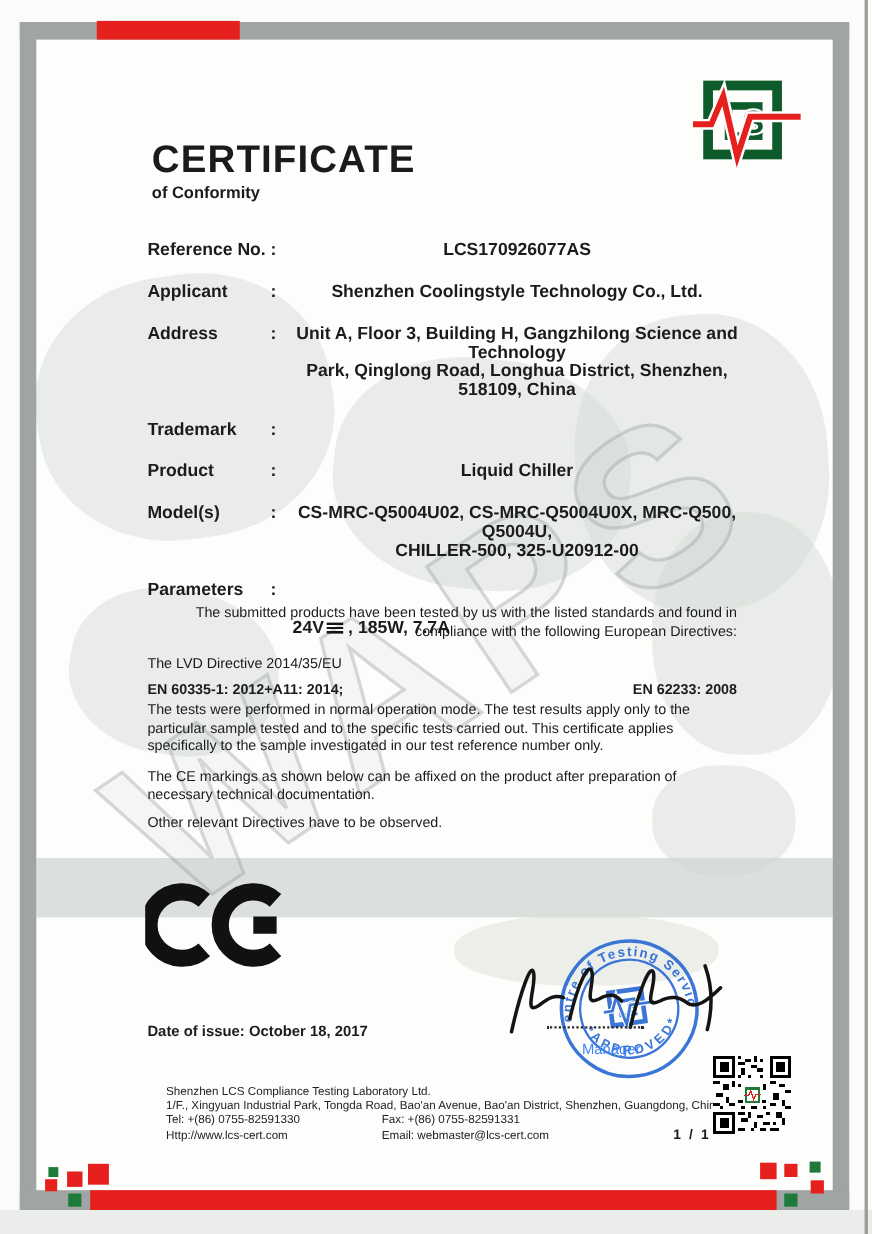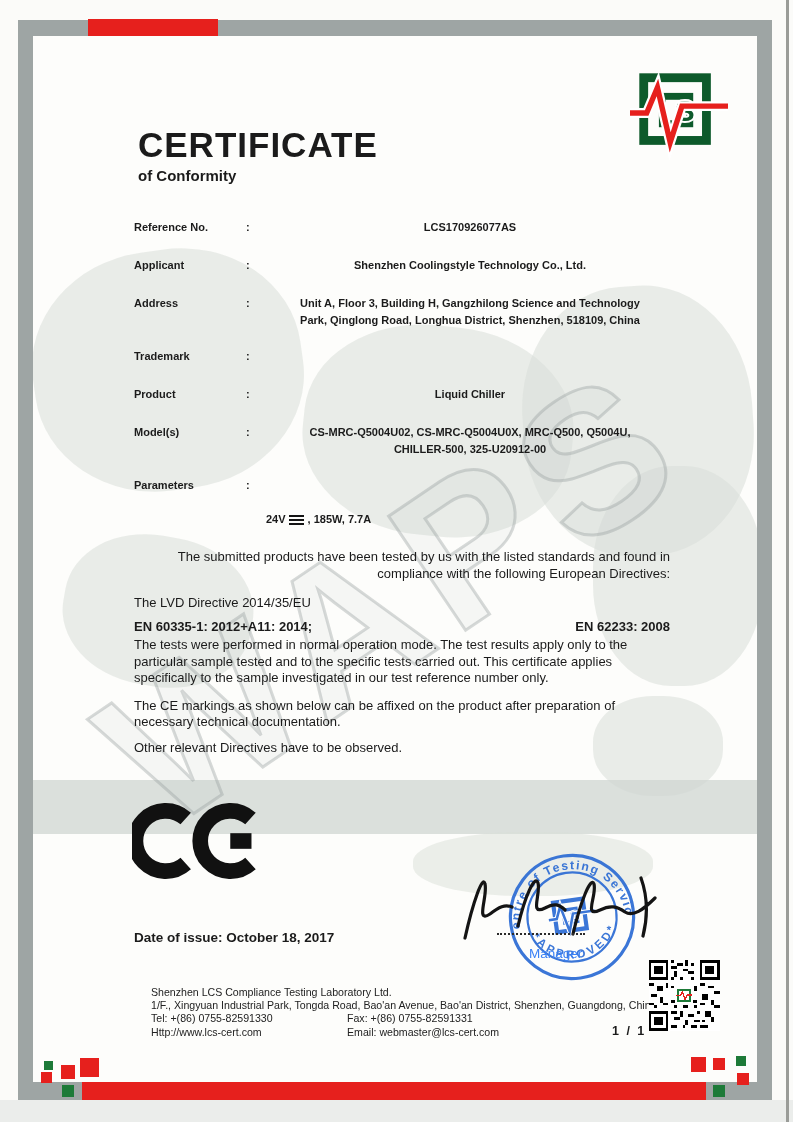--- a/index.html
+++ b/index.html
@@ -31,21 +31,21 @@
     -webkit-text-stroke:3px rgba(150,159,158,0.38);
     transform:rotate(-34deg);transform-origin:50% 50%;
     display:flex;align-items:center;justify-content:center;pointer-events:none;
   }
   
   .content{position:absolute;left:0;top:0;width:793px;height:908px;z-index:5;}
   .title{position:absolute;left:138px;top:126px;}
   .title h1{margin:0;font-size:35px;letter-spacing:1px;line-height:38px;}
   .title h2{margin:0;font-size:15px;line-height:24px;}
   .lcs-logo{position:absolute;left:630px;top:64px;width:98px;height:98px;}
-  .fields{position:absolute;left:134px;top:219px;width:540px;font-size:11px;line-height:17px;font-weight:bold;}
+  .fields{position:absolute;left:134px;top:219px;width:540px;font-size:16px;line-height:17px;font-weight:bold;}
   .row{display:flex;}
   .row .lbl{width:112px;}
   .row .col{width:20px;}
   .row .val{flex:1;white-space:pre-line;text-align:center;}
   .mb21{margin-bottom:21px;} .mb19{margin-bottom:19px;}
   .param2{margin-top:17px;display:flex;align-items:center;}
   .dc-icon{display:inline-block;width:15px;height:10px;margin:0 4px 0 3px;
     background:linear-gradient(#141414 0 2px,transparent 2px 4px,#141414 4px 6px,transparent 6px 8px,#141414 8px 10px);}
   .bodytext{position:absolute;left:134px;top:549px;width:536px;font-size:13px;line-height:16.5px;}
   .bodytext p{margin:0;white-space:pre-line;}

